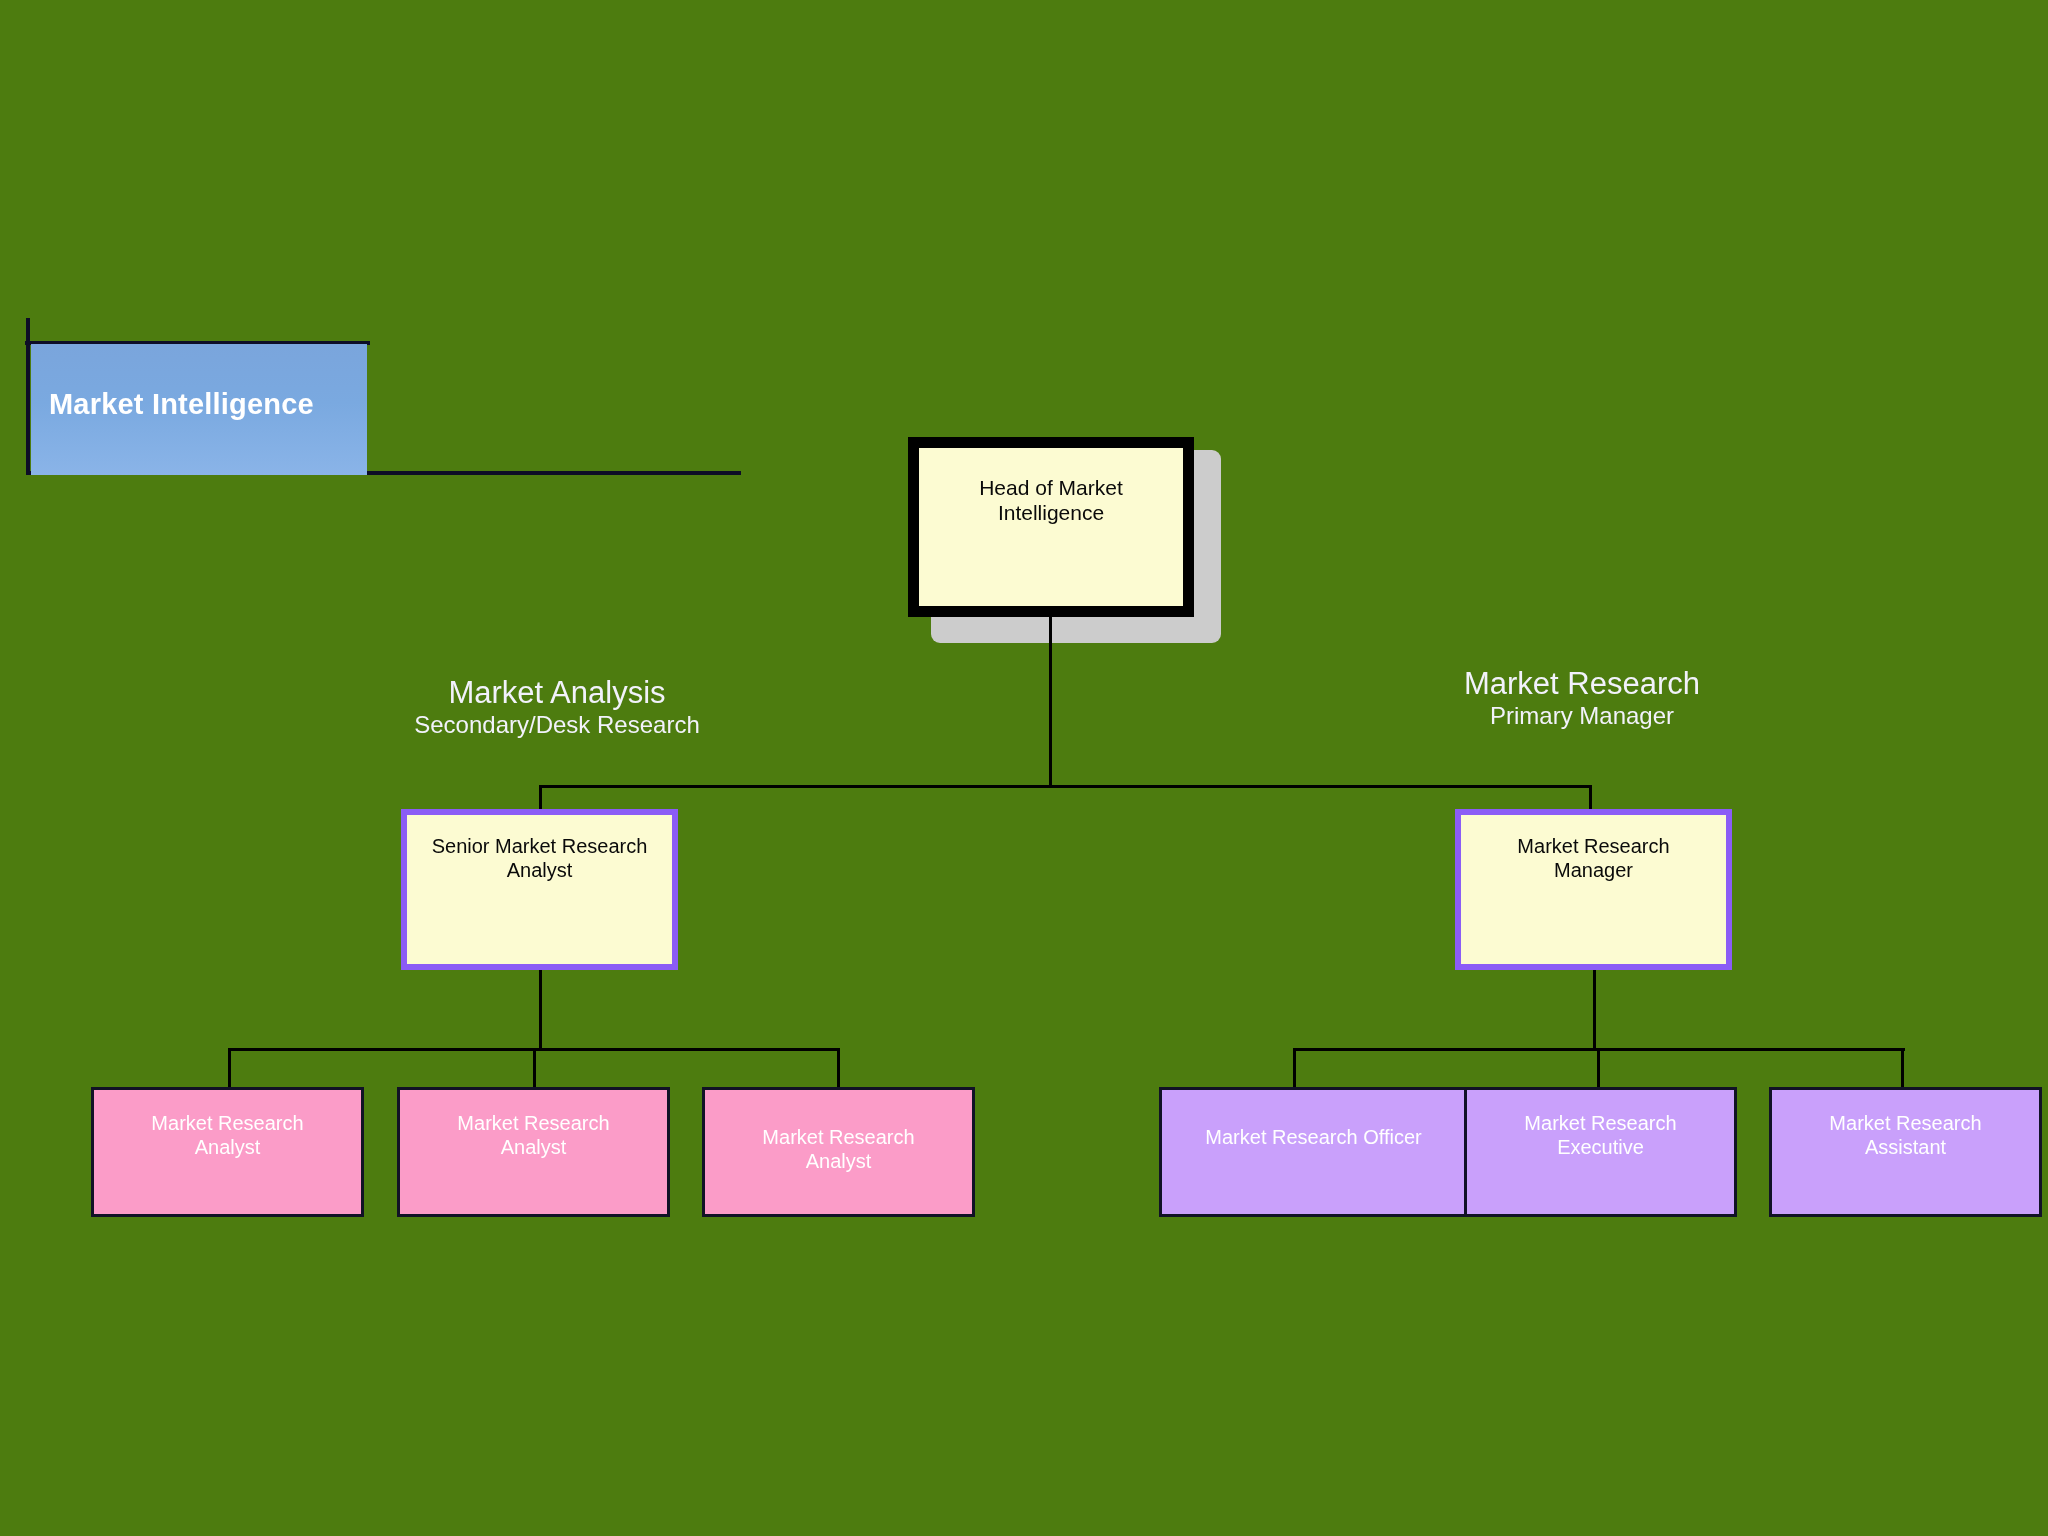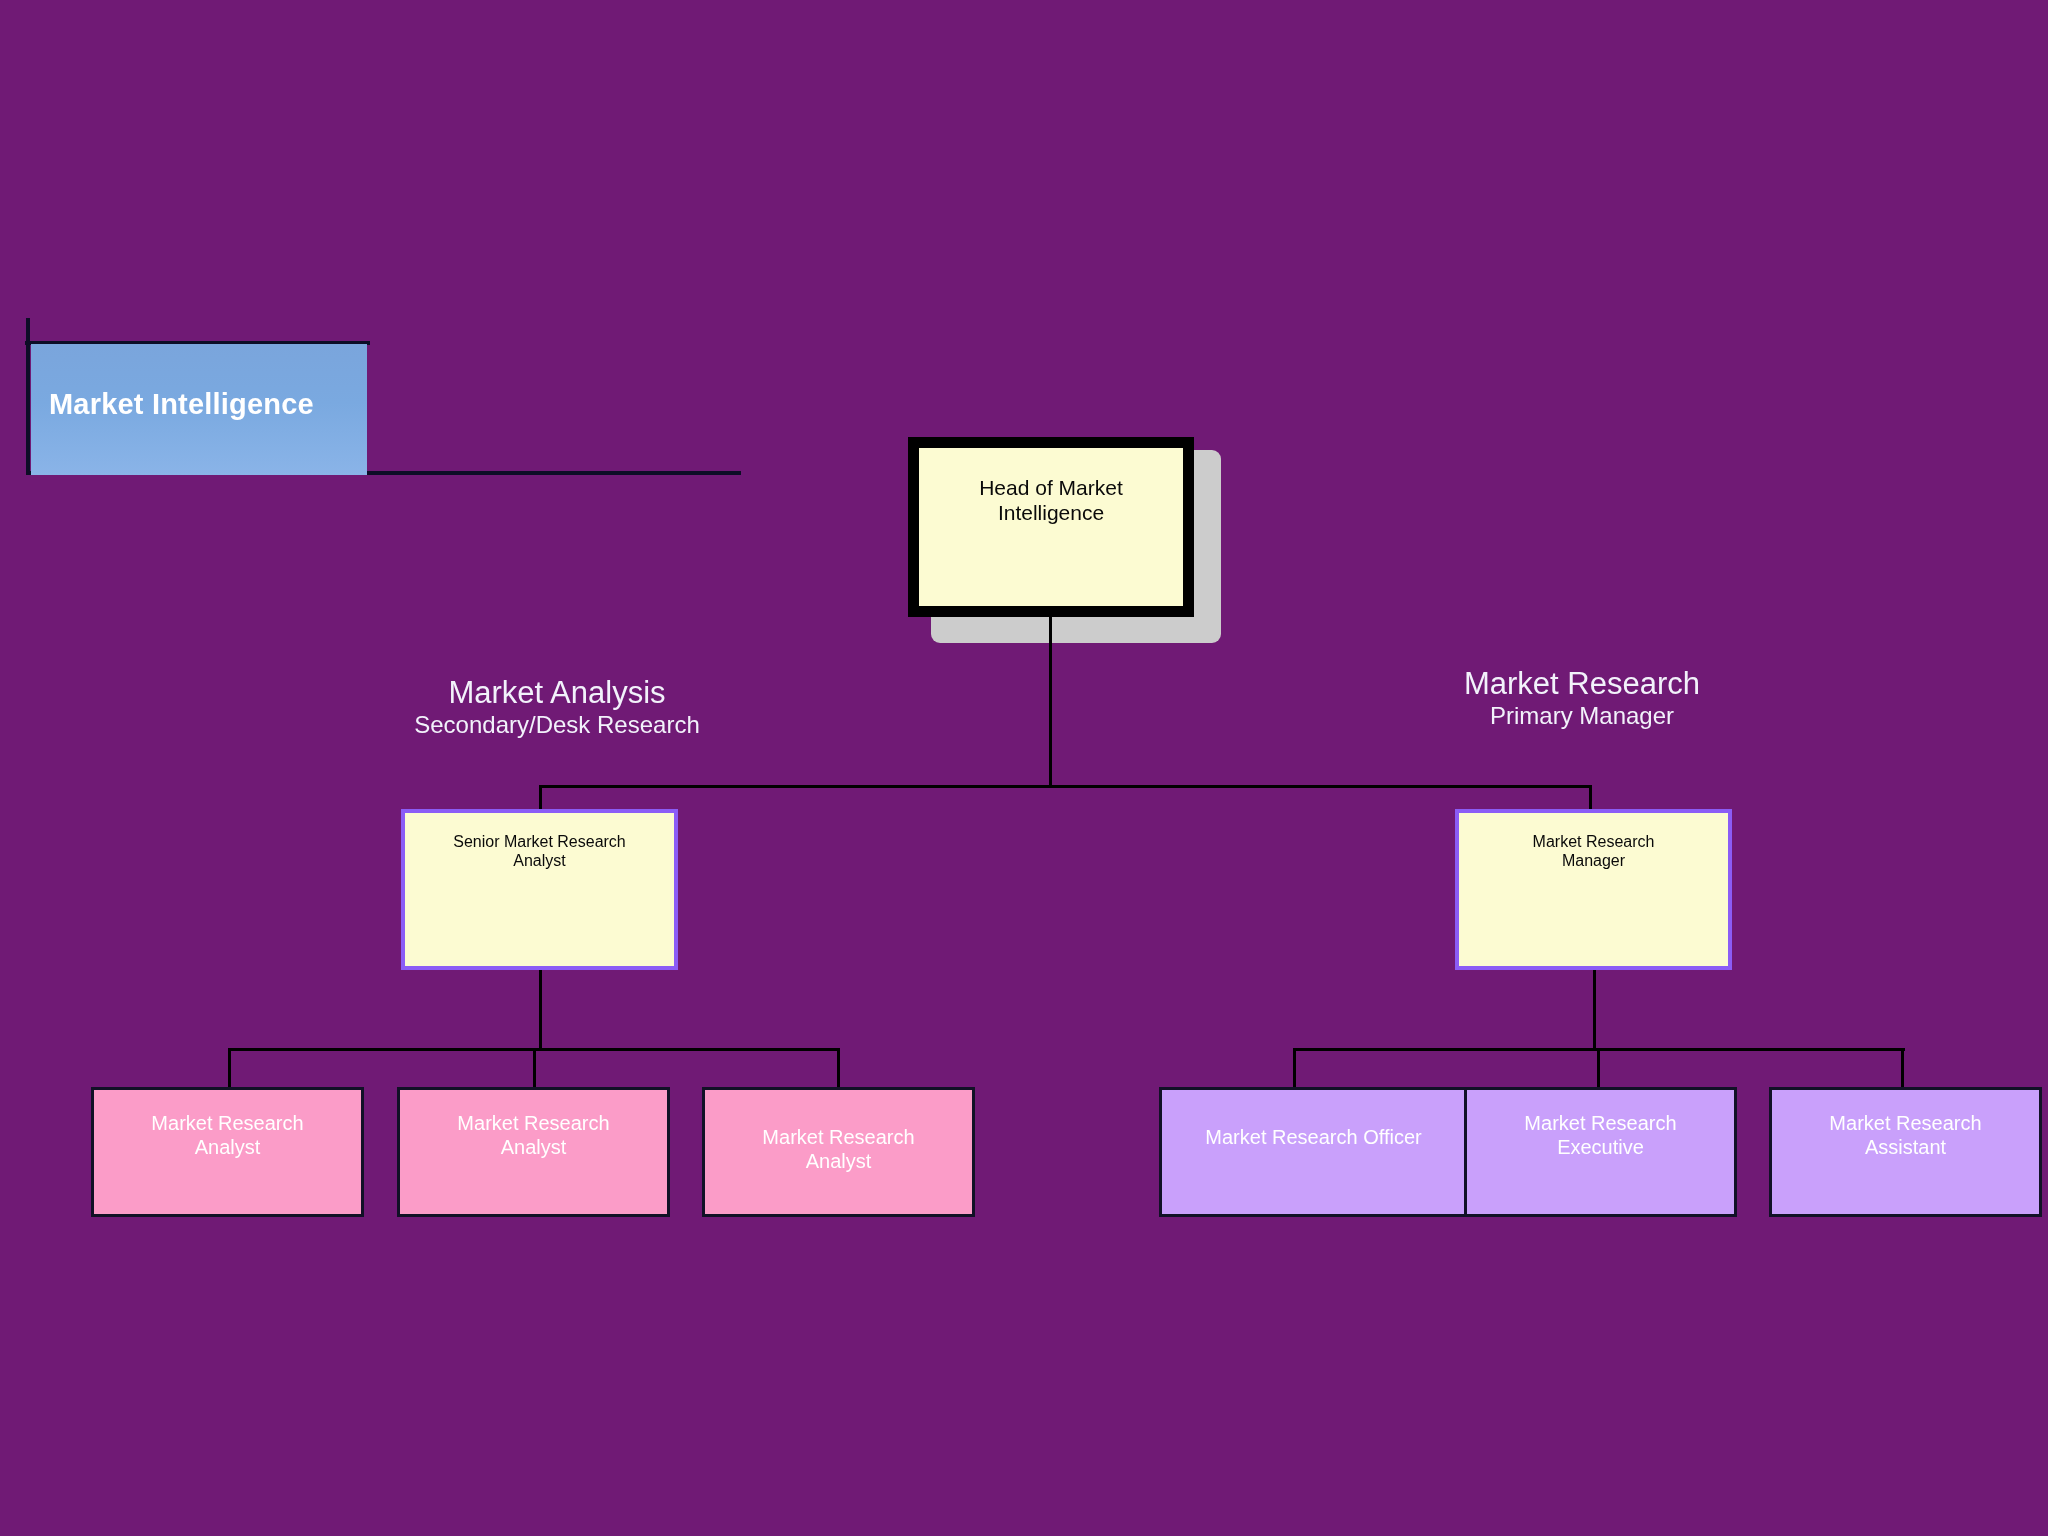--- a/index.html
+++ b/index.html
@@ -5,21 +5,21 @@
 <style>
   html, body {
     margin: 0;
     padding: 0;
     background: #37379b;
   }
   #canvas {
     position: relative;
     width: 2048px;
     height: 1536px;
-    background: #701a75;
+    background: #4d7c0f;
     overflow: hidden;
     font-family: "Liberation Sans", "DejaVu Sans", sans-serif;
   }
 
   
   #title-plate {
     position: absolute;
     left: 31px;
     top: 344px;
     width: 336px;
@@ -63,23 +63,23 @@
   .node-exec {
     background: #fcfbd2;
     border: 11px solid #000000;
     color: #0a0a0a;
     font-size: 21px;
   }
   .node-exec .label { padding-top: 28px; }
 
   .node-mid {
     background: #fcfbd2;
-    border: 4px solid #8b5cf6;
+    border: 6px solid #8b5cf6;
     color: #0a0a0a;
-    font-size: 16px;
+    font-size: 20px;
   }
   .node-mid .label { padding-top: 20px; }
 
   
   #exec-shadow {
     position: absolute;
     background: #cccccc;
     border-radius: 9px;
   }
 

